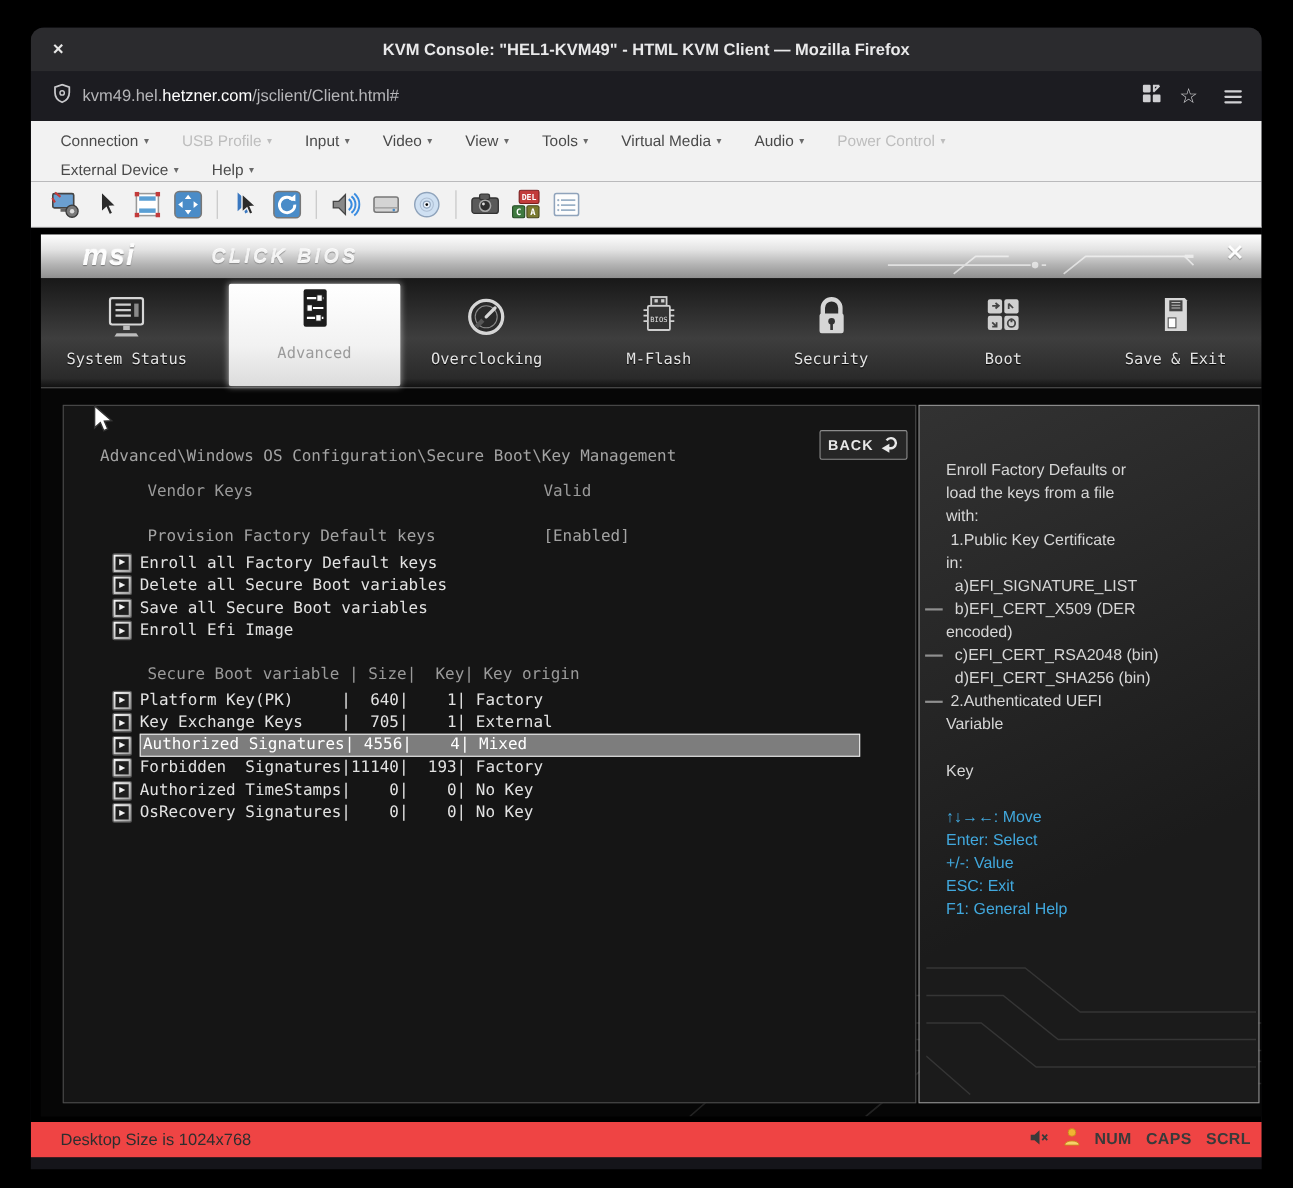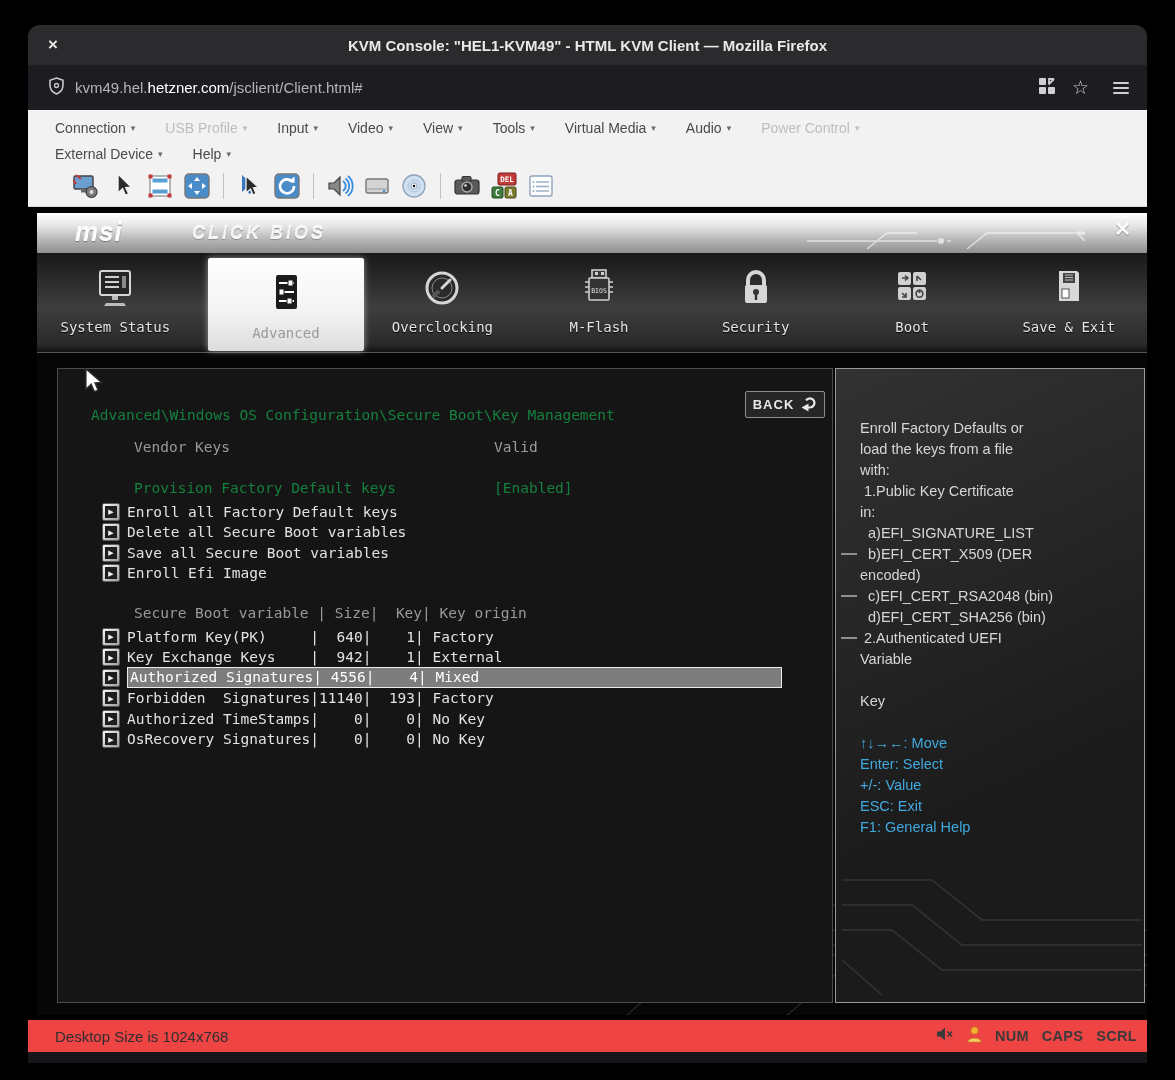--- a/index.html
+++ b/index.html
@@ -29,21 +29,21 @@
 
   
   #menubar { position:absolute; left:0; top:85px; width:100%; height:55px; background:#f2f2f2; padding:6px 0 0 27px; }
   .menu-row { display:flex; gap:30px; height:24px; align-items:center; }
   .menu-item { font-size:14px; color:#4a4a4a; display:flex; align-items:center; gap:5px; cursor:default; }
   .menu-item .caret { font-size:9px; color:#6a6a6a; }
   .menu-item.disabled, .menu-item.disabled .caret { color:#bdbdbd; }
 
   
   #toolbar { position:absolute; left:0; top:140px; width:100%; height:42px; background:#f2f2f2;
-             border-bottom:1px solid #d8d8d8; display:flex; align-items:center; gap:9px; padding-left:44px; }
+             border-bottom:1px solid #d8d8d8; display:flex; align-items:center; gap:9px; padding-left:18px; }
   .tb-icon { width:28px; height:28px; display:flex; align-items:center; justify-content:center; }
   .tb-sep { width:1px; height:26px; background:#c2c2c2; margin:0 3px; }
 
   
   #viewport { position:absolute; left:0; top:182px; width:100%; height:813px; background:#000; }
   #bios { position:absolute; left:9px; top:6px; width:1110px; height:802px; background:#060606; overflow:hidden; }
 
   
   #banner { position:absolute; left:0; top:0; width:100%; height:40px;
             background:linear-gradient(#ffffff, #e3e3e3 35%, #b2b2b2 70%, #8f8f8f); }
@@ -58,31 +58,31 @@
   
   #tabbar { position:absolute; left:0; top:40px; width:100%; height:100px;
             background:linear-gradient(#181818, #3e3e3e 55%, #2a2a2a 92%, #111);
             border-bottom:1px solid #555; display:flex; }
   .tab { flex:1; position:relative; display:flex; flex-direction:column; align-items:center;
          justify-content:flex-start; padding-top:14px; cursor:default; }
   .tab .ticon { height:46px; display:flex; align-items:center; justify-content:center; }
   .tab .tlabel { font-family:"DejaVu Sans Mono", monospace; font-size:14px; color:#e4e4e4; margin-top:6px;
                  text-shadow:0 1px 1px #000; }
   .tab.active { background:linear-gradient(#ffffff, #f2f2f2 60%, #dcdcdc); margin:5px 0 1px 14px;
-                padding-top:15px; border-radius:2px; box-shadow:0 0 6px rgba(255,255,255,.5); }
+                padding-top:3px; border-radius:2px; box-shadow:0 0 6px rgba(255,255,255,.5); }
   .tab.active .tlabel { color:#9a9a9a; text-shadow:none; }
 
   
   svg.circuit { position:absolute; opacity:.14; }
 
   
   #main-panel { position:absolute; left:20px; top:155px; width:776px; height:635px;
                 background:#151515; border:1px solid #4c4c4c; }
   #main-panel .line { position:absolute; font-family:"DejaVu Sans Mono", monospace; font-size:14.5px;
-                      color:#15803d; white-space:pre; }
+                      color:#a3a3a3; white-space:pre; }
   .dim { color:#9a9a9a !important; }
   #back-btn { position:absolute; right:7px; top:22px; width:80px; height:27px; background:#262626;
               border:1px solid #8c8c8c; border-radius:2px; display:flex; align-items:center; justify-content:center;
               gap:6px; color:#e8e8e8; font-size:13px; font-weight:bold; letter-spacing:1px; }
   .action-row, .table-row { position:absolute; left:44px; display:flex; align-items:center; height:21px; }
   .row-btn { width:18px; height:18px; background:linear-gradient(135deg,#fafafa,#9c9c9c);
              border:1px solid #5a5a5a; border-radius:2px; display:flex; align-items:center; justify-content:center; margin-right:7px; }
   .row-btn .inner { width:12px; height:12px; background:#1e1e1e; display:flex; align-items:center; justify-content:center;
                     color:#f4f4f4; font-size:7px; line-height:1; }
   .table-row .txt, .action-row .txt { font-family:"DejaVu Sans Mono", monospace; font-size:14.5px; color:#e2e2e2; white-space:pre; }
@@ -473,21 +473,21 @@
         <div class="table-row" style="top:257px;">
           <span class="row-btn">
               <span class="inner">▶</span>
             </span>
           <span class="txt">Platform Key(PK)     |  640|    1| Factory</span>
         </div>
         <div class="table-row" style="top:277.5px;">
           <span class="row-btn">
               <span class="inner">▶</span>
             </span>
-          <span class="txt">Key Exchange Keys    |  942|    1| External</span>
+          <span class="txt">Key Exchange Keys    |  705|    1| External</span>
         </div>
         <div class="table-row highlight" style="top:298px;">
           <span class="row-btn">
               <span class="inner">▶</span>
             </span>
           <span class="txt">Authorized Signatures| 4556|    4| Mixed</span>
         </div>
         <div class="table-row" style="top:318.5px;">
           <span class="row-btn">
               <span class="inner">▶</span>

